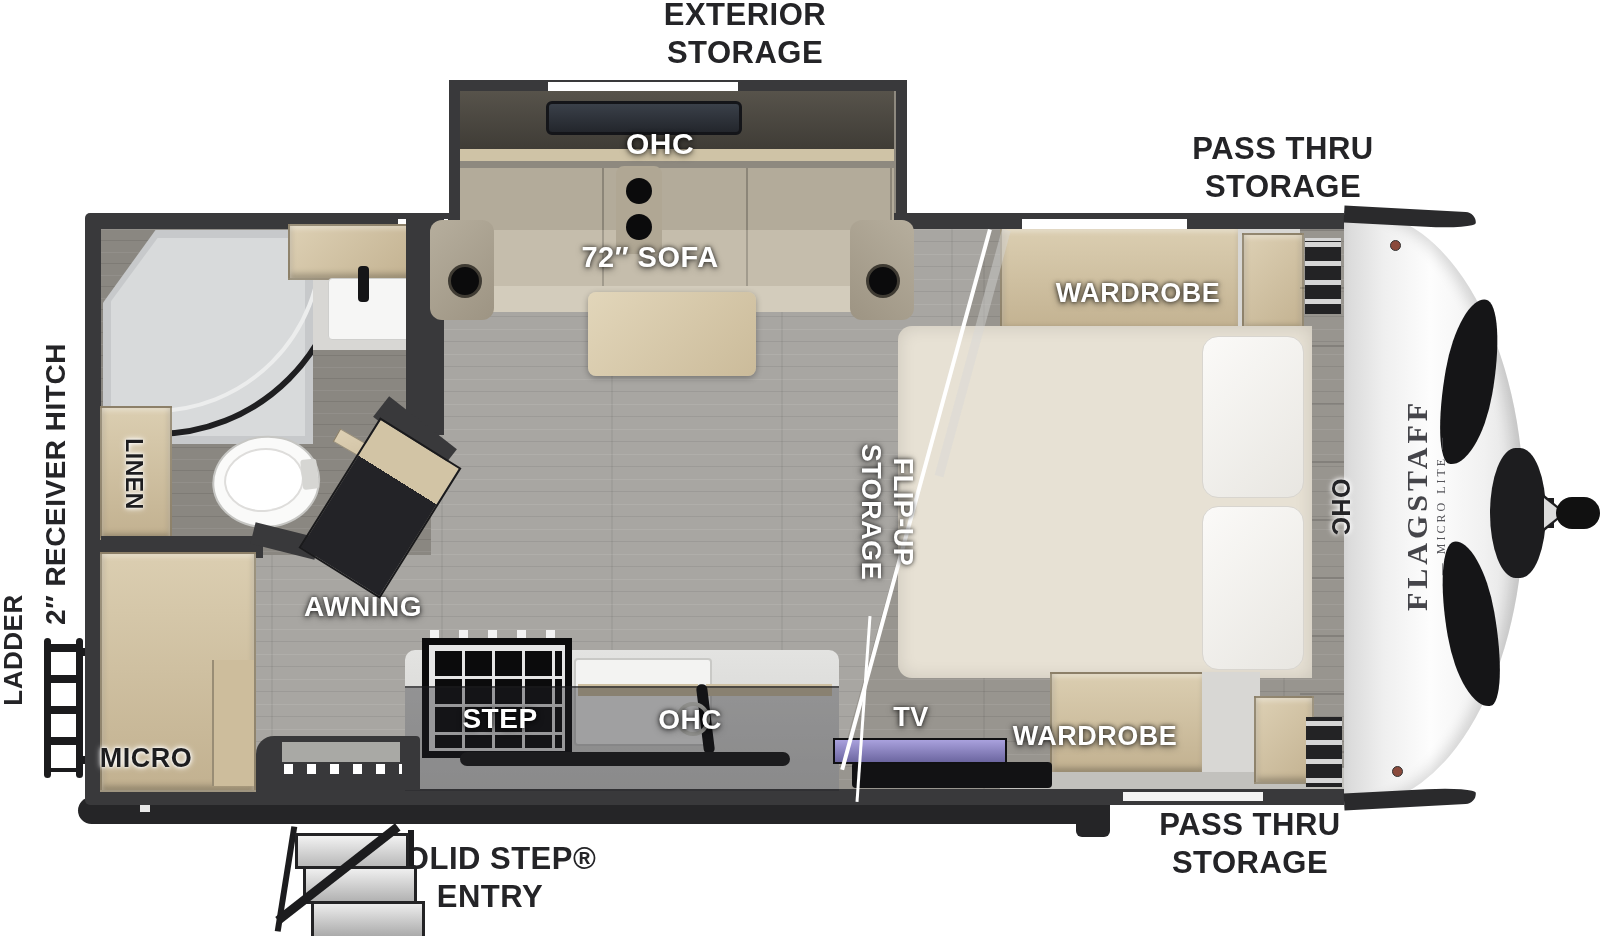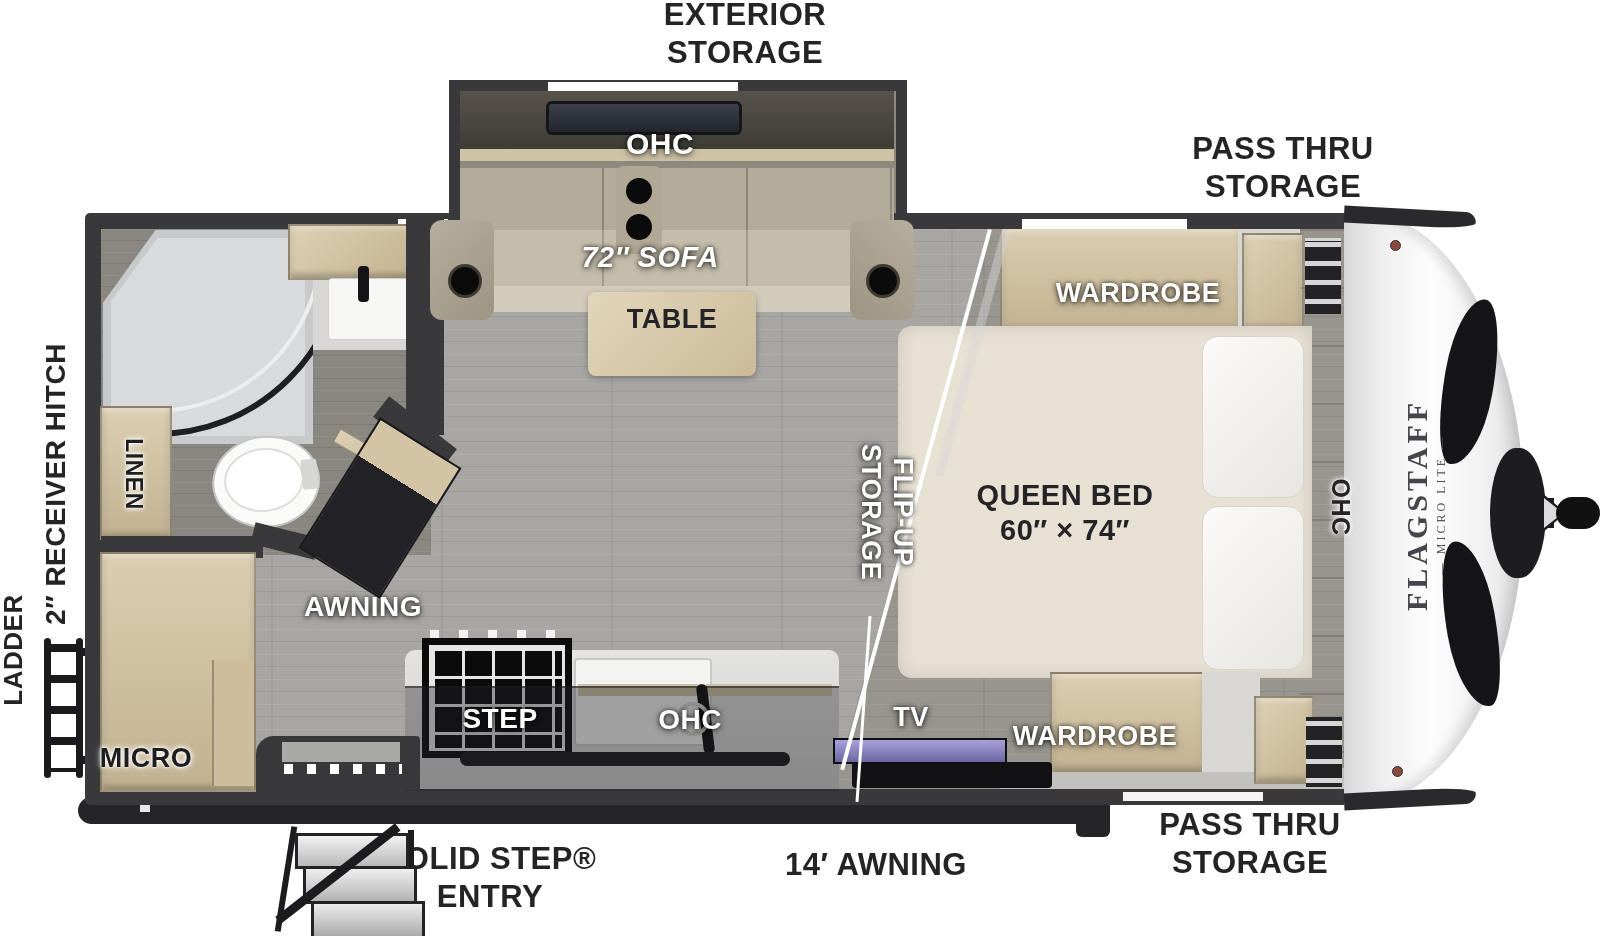--- a/index.html
+++ b/index.html
@@ -41,21 +41,20 @@
     <div>STORAGE</div>
   </div>
   <div class="lblB" style="left:1100px;top:806px;width:300px;font-size:31px;">
     <div>PASS THRU</div>
     <div>STORAGE</div>
   </div>
   <div class="lblB" style="left:340px;top:840px;width:300px;font-size:31px;">
     <div>SOLID STEP®</div>
     <div>ENTRY</div>
   </div>
-  <div class="lblB" style="left:726px;top:846px;width:300px;font-size:31px;">14′ AWNING</div>
   <div class="lblB" style="left:-115px;top:467px;width:342px;height:34px;font-size:28px;transform:rotate(-90deg);">2″ RECEIVER HITCH</div>
   <div class="lblB" style="left:-43px;top:633px;width:115px;height:34px;font-size:26px;transform:rotate(-90deg);">LADDER</div>
 
   <div class="abs" style="left:44px;top:638px;width:80px;height:140px;">
     <div class="abs" style="left:0;top:0;width:7px;height:140px;background:#1b1b1d;border-radius:4px;"></div>
     <div class="abs" style="left:32px;top:0;width:7px;height:140px;background:#1b1b1d;border-radius:4px;"></div>
     <div class="abs" style="left:4px;top:6px;width:32px;height:128px;background:repeating-linear-gradient(180deg,#1b1b1d 0 8px,transparent 8px 31px);"></div>
     <div class="abs" style="left:36px;top:10px;width:46px;height:8px;background:#1b1b1d;"></div>
     <div class="abs" style="left:36px;top:118px;width:46px;height:8px;background:#1b1b1d;"></div>
   </div>
@@ -174,33 +173,28 @@
     <div class="abs" style="left:18px;top:44px;width:28px;height:28px;background:#0b0b0c;border:3px solid #3f3b33;border-radius:50%;"></div>
   </div>
   <div class="abs" style="left:850px;top:220px;width:64px;height:100px;background:linear-gradient(225deg,#b6ae9d,#9d9483);border-radius:12px;">
     <div class="abs" style="left:16px;top:44px;width:28px;height:28px;background:#0b0b0c;border:3px solid #3f3b33;border-radius:50%;"></div>
   </div>
   <div class="abs" style="left:616px;top:166px;width:46px;height:88px;background:#b0a794;border-radius:8px;">
     <div class="abs" style="left:10px;top:12px;width:26px;height:26px;background:#0b0b0c;border-radius:50%;"></div>
     <div class="abs" style="left:10px;top:48px;width:26px;height:26px;background:#0b0b0c;border-radius:50%;"></div>
   </div>
   <div class="lblW" style="left:585px;top:126px;width:150px;font-size:30px;">OHC</div>
-  <div class="lblW" style="left:550px;top:240px;width:200px;font-size:29px;font-style:italic;">72″ SOFA</div>
+  <div class="lblW" style="left:550px;top:240px;width:200px;font-size:29px;">72″ SOFA</div>
 
   <div class="abs" style="left:588px;top:292px;width:168px;height:84px;background:linear-gradient(135deg,#e2d6ba,#cbbb9a);border-radius:8px;box-shadow:0 2px 6px rgba(0,0,0,.3);"></div>
   <div class="lblB" style="left:572px;top:303px;width:200px;font-size:27px;">
-    <div>TABLE</div>
   </div>
 
   <div class="lblW" style="left:1038px;top:278px;width:200px;font-size:27px;">WARDROBE</div>
   <div class="lblW" style="left:995px;top:721px;width:200px;font-size:27px;">WARDROBE</div>
-  <div class="lblB" style="left:915px;top:478px;width:300px;font-size:29px;">
-    <div>QUEEN BED</div>
-    <div>60″ × 74″</div>
-  </div>
 
   <div class="abs" style="left:1344px;top:211px;width:180px;height:594px;background:linear-gradient(90deg,#d8d8d8 0,#efefef 22%,#fdfdfd 48%,#f1f1f1 78%,#e0e0e0 100%);
               border-radius:0 92% 92% 0 / 0 50% 50% 0;box-shadow:inset -8px 0 14px rgba(0,0,0,.14);"></div>
   <div class="abs" style="left:1344px;top:209px;width:132px;height:17px;background:#2a2a2c;border-radius:0 20px 70% 0;transform:rotate(3deg);"></div>
   <div class="abs" style="left:1344px;top:790px;width:132px;height:17px;background:#2a2a2c;border-radius:0 70% 20px 0;transform:rotate(-3deg);"></div>
   <div class="abs" style="left:1390px;top:240px;width:9px;height:9px;background:#8a4a3c;border:1px solid #333;border-radius:50%;"></div>
   <div class="abs" style="left:1392px;top:766px;width:9px;height:9px;background:#8a4a3c;border:1px solid #333;border-radius:50%;"></div>
   <div class="abs" style="left:1444px;top:298px;width:50px;height:168px;background:#151517;border-radius:55% 45% 60% 40% / 45% 55% 45% 55%;transform:rotate(10deg);"></div>
   <div class="abs" style="left:1446px;top:540px;width:50px;height:168px;background:#151517;border-radius:45% 55% 40% 60% / 55% 45% 55% 45%;transform:rotate(-10deg);"></div>
   <div class="abs" style="left:1490px;top:448px;width:56px;height:130px;background:#1d1d1f;border-radius:46%/50%;"></div>

